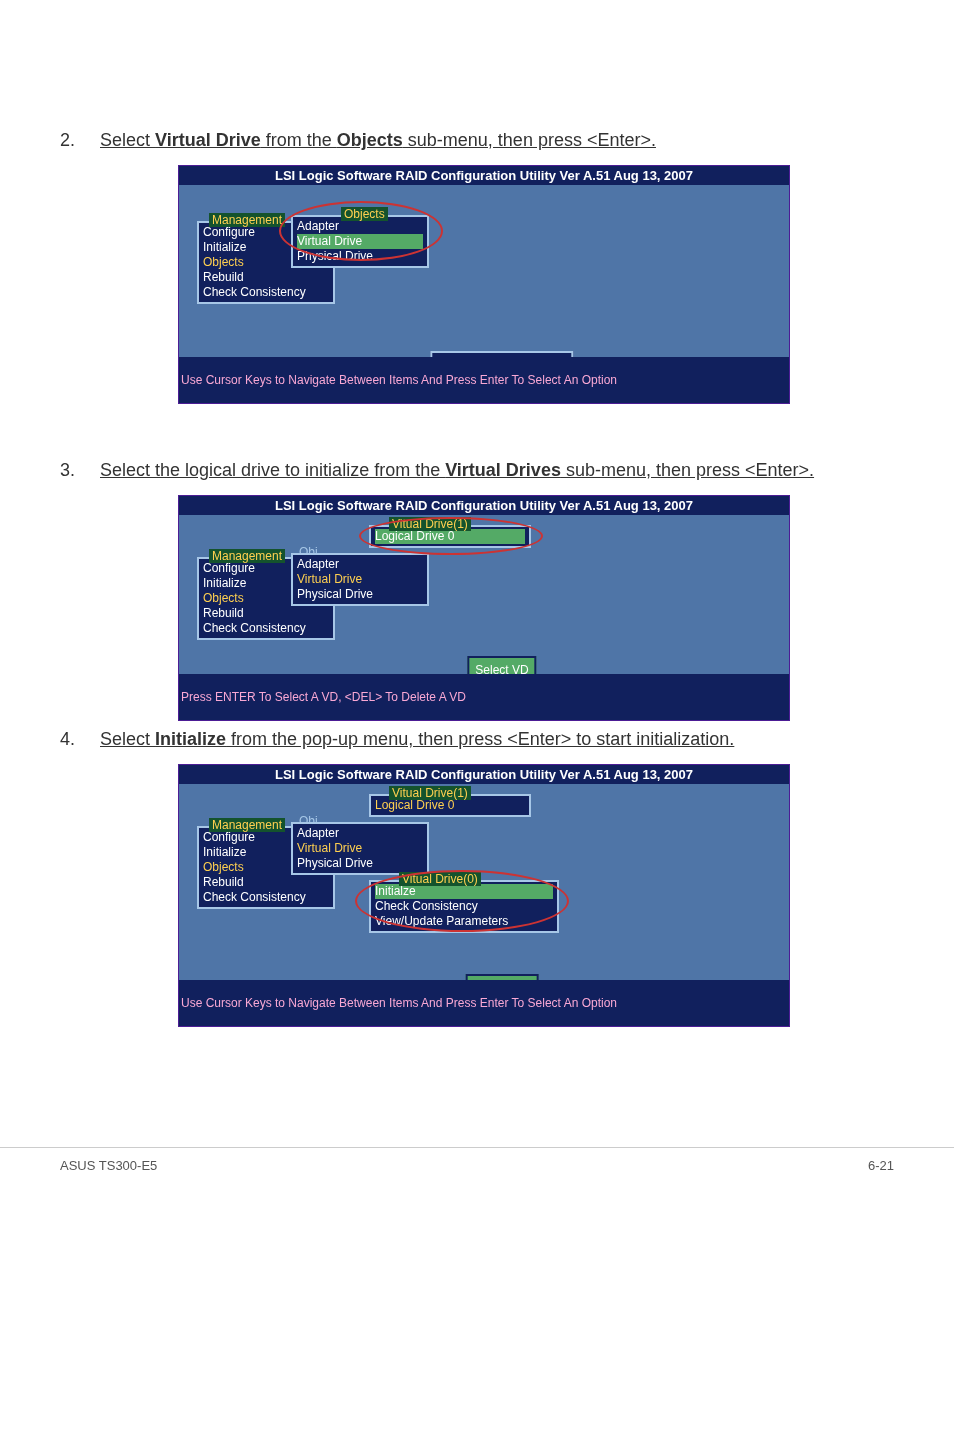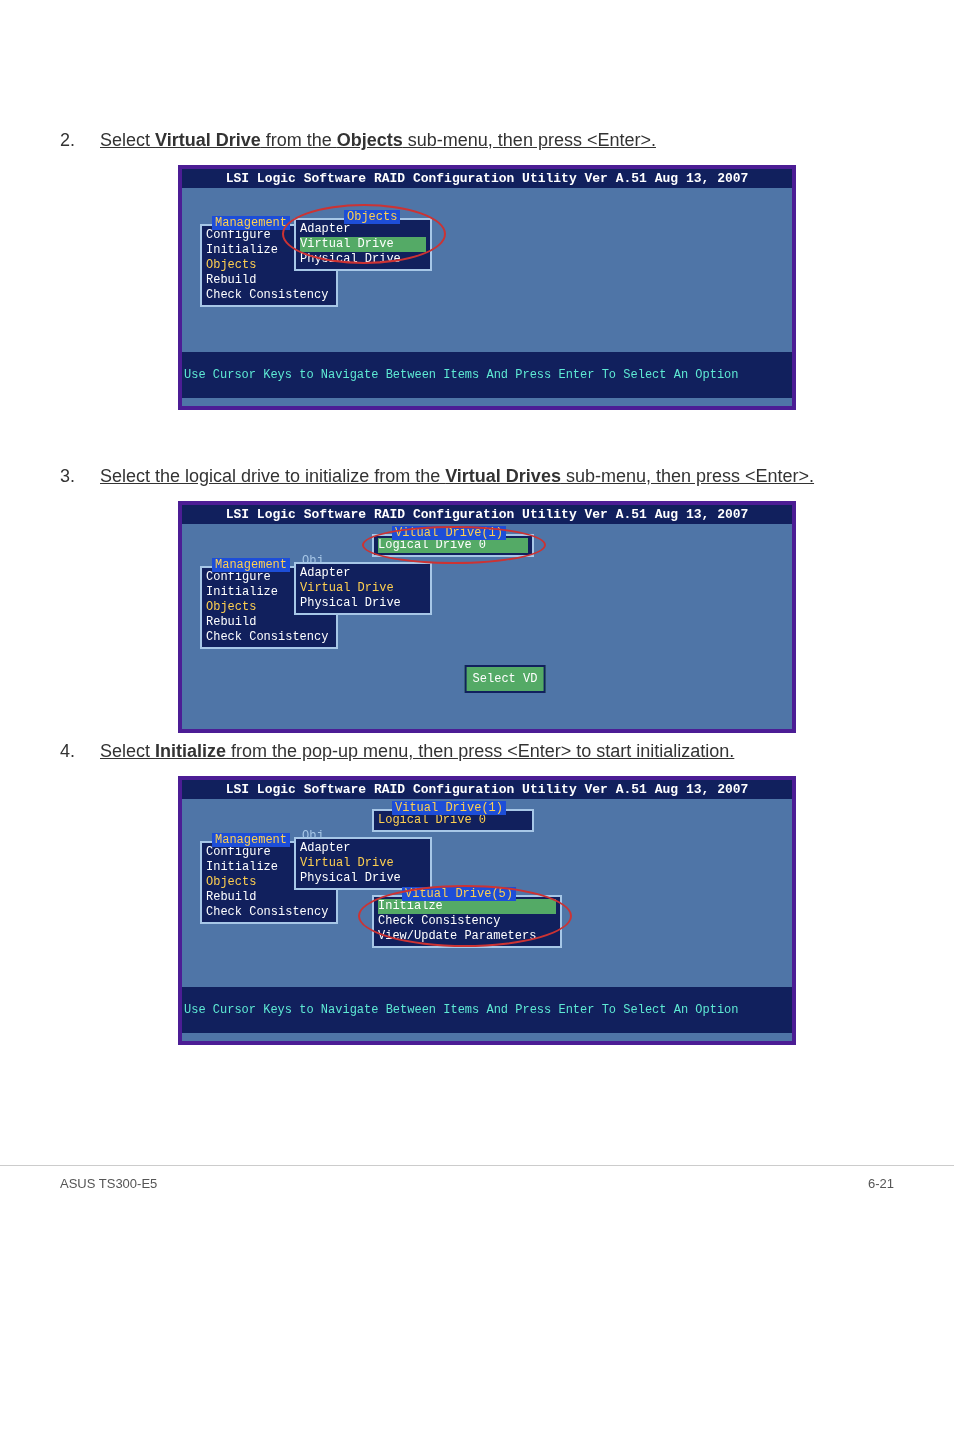--- a/index.html
+++ b/index.html
@@ -30,24 +30,24 @@
   .bios-wrap {
     margin: 0 auto 56px 118px;
     width: 610px;
   }
   .bios-wrap.tight { margin-bottom: 8px; }
 
   .bios {
     width: 100%;
     background: #4f75a7;
     color: #fff;
-    font-family: Liberation Mono, monospace;
+    font-family: Liberation Sans, sans-serif;
     font-size: 13px;
     position: relative;
-    border: 4px solid #4c1d95;
+    border: 1px solid #4c1d95;
   }
   .bios-header {
     background: #11205d;
     padding: 2px 0;
     text-align: center;
     font-weight: bold;
   }
   .bios-body {
     position: relative;
     height: 218px;
@@ -57,21 +57,21 @@
 
   .panel {
     position: absolute;
     border: 2px solid #a7c7e7;
     background: #11205d;
     padding: 2px 4px;
   }
   .panel .title {
     position: absolute;
     top: -10px;
-    background: #1d4ed8;
+    background: #14532d;
     padding: 0 3px;
     font-size: 12px;
     color: #ffd050;
   }
   .menu-item {
     color: #fff;
     white-space: nowrap;
     font-size: 12px;
     line-height: 15px;
   }
@@ -93,23 +93,23 @@
     padding: 0 60px 40px 60px;
     font-size: 13px;
     color: #555;
     border-top: 1px solid #ccc;
     padding-top: 10px;
     margin-top: 80px;
     gap: 39px;
   }
   .bios-footer {
     position: absolute;
-    left: 0; right: 0; bottom: 8px;
-    background: #11205d;
-    color: #5eead4;
+    left: 0; right: 0; bottom: 0;
+    background: #11205d;
+    color: #f9a8d4;
     font-size: 12px;
     padding: 16px 2px;
   }
   .hint-panel {
     position: absolute;
     left: 50%;
     transform: translateX(-50%);
     border: 2px solid #a7c7e7;
     background: #11205d;
     padding: 5px 6px;
@@ -185,20 +185,21 @@
           <div class="menu-item yellow">Virtual Drive</div>
           <div class="menu-item">Physical Drive</div>
         </div>
 
         <div class="panel" style="left:190px; top:10px; width:150px;">
           <span class="title" style="left:18px; color:#ffd050;">Vitual Drive(1)</span>
           <div class="menu-item highlighted">Logical Drive 0</div>
         </div>
         <div class="ring" style="left:180px; top:2px; width:180px; height:34px;"></div>
         <div class="hint-panel green" style="bottom:36px;">Select VD</div>
+        <div class="bios-footer">Press ENTER To Select A VD, &lt;DEL&gt; To Delete A VD</div>
       </div>
     </div>
   </div>
 
   <div class="step">
     <div class="step-num">4.</div>
     <div class="step-text">
       <span>Select </span><b>Initialize</b><span> from the pop-up menu, then press &lt;Enter&gt; to start initialization.</span>
     </div>
   </div>
@@ -224,21 +225,21 @@
           <div class="menu-item yellow">Virtual Drive</div>
           <div class="menu-item">Physical Drive</div>
         </div>
 
         <div class="panel" style="left:190px; top:10px; width:150px;">
           <span class="title" style="left:18px; color:#ffd050;">Vitual Drive(1)</span>
           <div class="menu-item yellow">Logical Drive 0</div>
         </div>
 
         <div class="panel" style="left:190px; top:96px; width:178px;">
-          <span class="title" style="left:28px; color:#ffd050;">Vitual Drive(5)</span>
+          <span class="title" style="left:28px; color:#ffd050;">Vitual Drive(0)</span>
           <div class="menu-item highlighted">Initialze</div>
           <div class="menu-item">Check Consistency</div>
           <div class="menu-item">View/Update Parameters</div>
         </div>
         <div class="ring" style="left:176px; top:86px; width:210px; height:58px;"></div>
         <div class="hint-panel green" style="bottom:24px;">Initilize VD</div>
         <div class="bios-footer">Use Cursor Keys to Navigate Between Items And Press Enter To Select An Option</div>
       </div>
     </div>
   </div>

